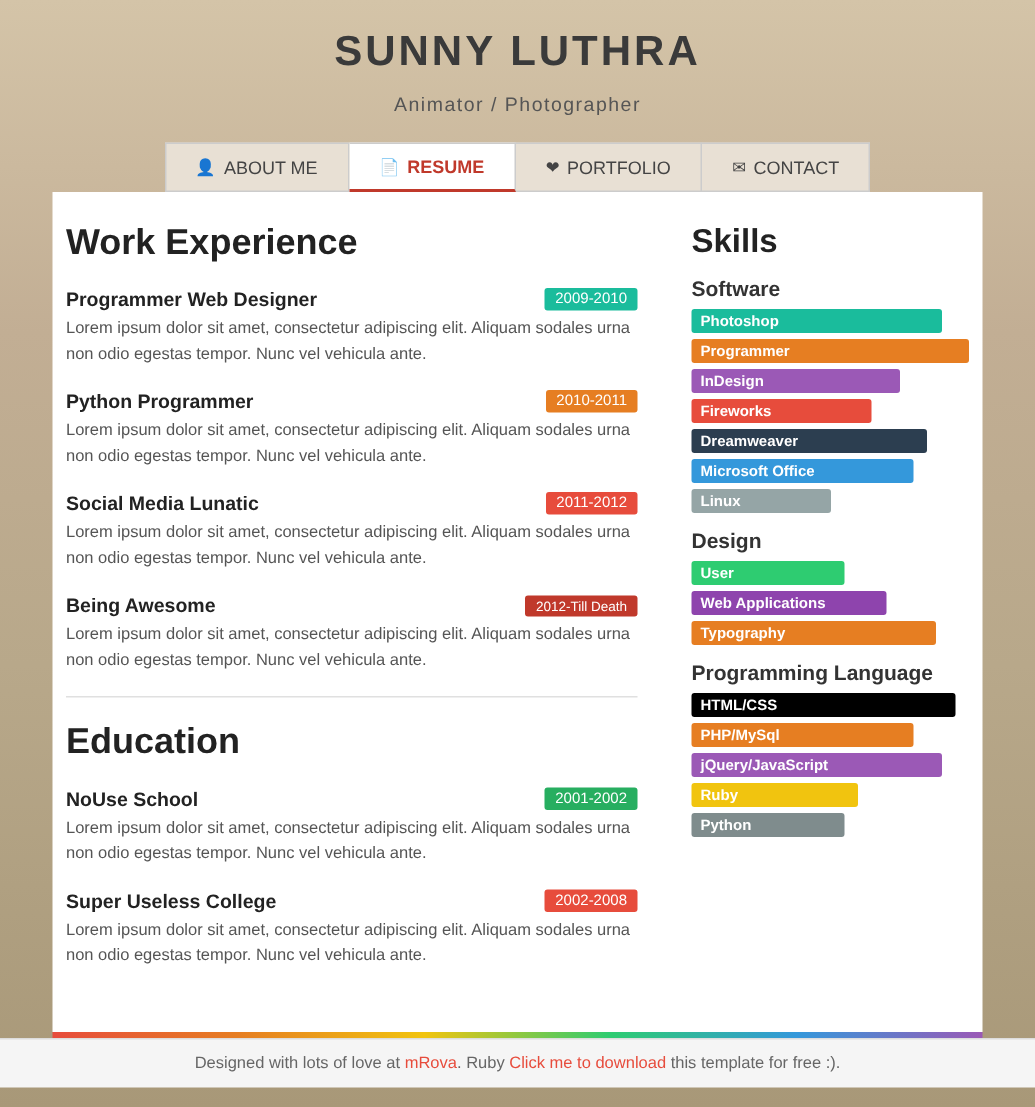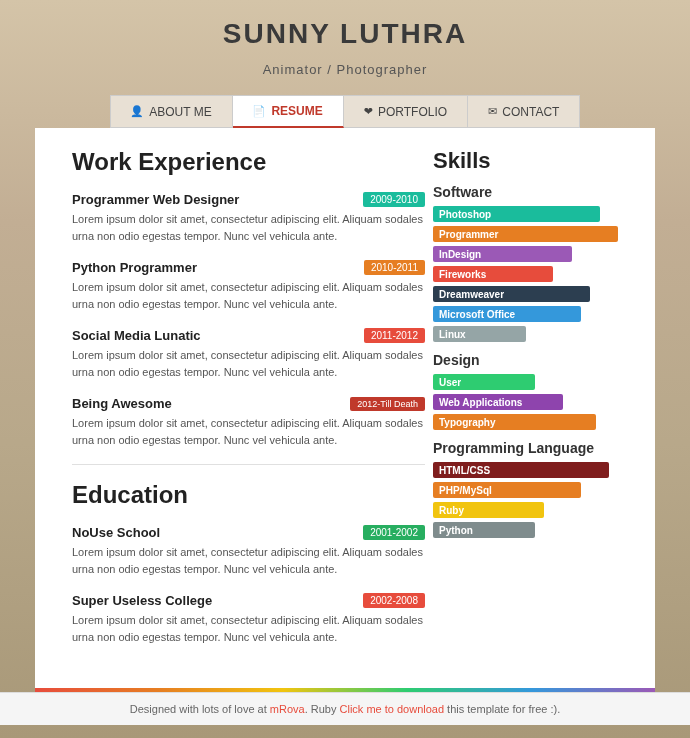--- a/index.html
+++ b/index.html
@@ -86,24 +86,24 @@
 
     .nav-icon {
       font-size: 11px;
     }
 
     
     .content-card {
       width: 620px;
       background: #fff;
       margin-top: 0;
-      padding: 20px 37px 20px;
+      padding: 20px 9px 20px;
       display: flex;
       flex-direction: row;
-      gap: 8px;
+      gap: 36px;
       min-height: 560px;
     }
 
     .left-col {
       flex: 1;
       min-width: 0;
     }
 
     .right-col {
       width: 185px;
@@ -364,27 +364,32 @@
         <div class="skill-bar-container">
           <div class="skill-bar" style="width:88%;background:#e67e22;">
             <span>Typography</span>
           </div>
         </div>
       </div>
 
       <div>
         <div class="skills-category-title">Programming Language</div>
         <div class="skill-bar-container">
-          <div class="skill-bar" style="width:95%;background:#7f1d1d;">
+          <div class="skill-bar" style="width:95%;background:#000000;">
             <span>HTML/CSS</span>
           </div>
         </div>
         <div class="skill-bar-container">
           <div class="skill-bar" style="width:80%;background:#e67e22;">
             <span>PHP/MySql</span>
+          </div>
+        </div>
+        <div class="skill-bar-container">
+          <div class="skill-bar" style="width:90%;background:#9b59b6;">
+            <span>jQuery/JavaScript</span>
           </div>
         </div>
         <div class="skill-bar-container">
           <div class="skill-bar" style="width:60%;background:#f1c40f;">
             <span>Ruby</span>
           </div>
         </div>
         <div class="skill-bar-container">
           <div class="skill-bar" style="width:55%;background:#7f8c8d;">
             <span>Python</span>

